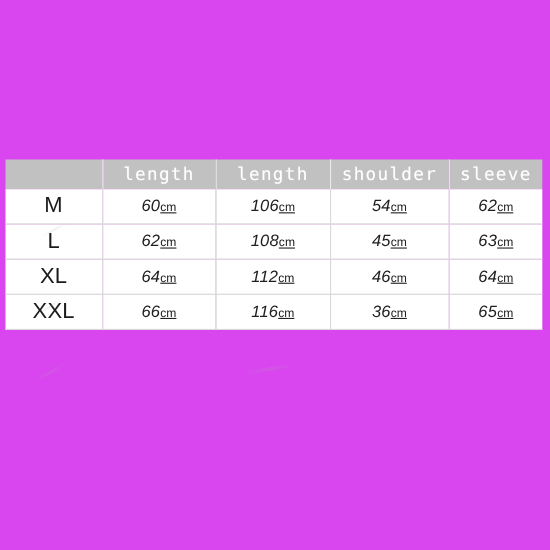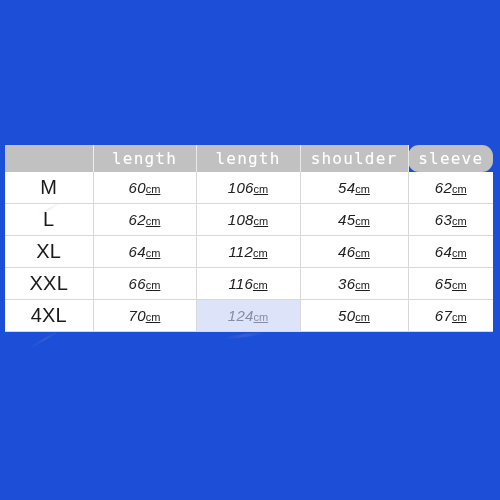--- a/index.html
+++ b/index.html
@@ -14,21 +14,21 @@
     overflow: hidden;
     position: relative;
   }
 
   #canvas {
     position: absolute;
     left: 0;
     top: 0;
     width: 500px;
     height: 500px;
-    background: #1d4ed8;
+    background: #d946ef;
   }
 
   
   #size-chart {
     position: absolute;
     left: 5px;
     top: 145px;
     width: 488px;
     border-collapse: collapse;
     table-layout: fixed;
@@ -54,21 +54,20 @@
     color: #ffffff;
     letter-spacing: 1.2px;
     text-align: center;
     vertical-align: middle;
     border: none;
     border-right: 1px solid #e9e9e9;
     text-shadow: 0 0 1px rgba(255,255,255,0.35);
   }
   #size-chart thead th:last-child {
     border-right: none;
-    border-radius: 11px;
   }
   #size-chart thead th.head-blank {
     border-right: 1px solid #ededed;
   }
 
   
   #size-chart tbody td {
     height: 31px;
     padding: 0;
     margin: 0;
@@ -173,27 +172,20 @@
 
       <tr>
         <td class="size-cell">XXL</td>
         <td class="val-cell"><span class="num">66</span><span class="unit">cm</span></td>
         <td class="val-cell"><span class="num">116</span><span class="unit">cm</span></td>
         <td class="val-cell"><span class="num">36</span><span class="unit">cm</span></td>
         <td class="val-cell"><span class="num">65</span><span class="unit">cm</span></td>
       </tr>
 
 
-      <tr>
-        <td class="size-cell">4XL</td>
-        <td class="val-cell"><span class="num">70</span><span class="unit">cm</span></td>
-        <td class="val-cell faded"><span class="num">124</span><span class="unit">cm</span></td>
-        <td class="val-cell"><span class="num">50</span><span class="unit">cm</span></td>
-        <td class="val-cell"><span class="num">67</span><span class="unit">cm</span></td>
-      </tr>
 
     </tbody>
   </table>
 
   <div class="streak s1"></div>
   <div class="streak s2"></div>
   <div class="streak s3"></div>
   <div class="streak s4"></div>
 
 </div>

